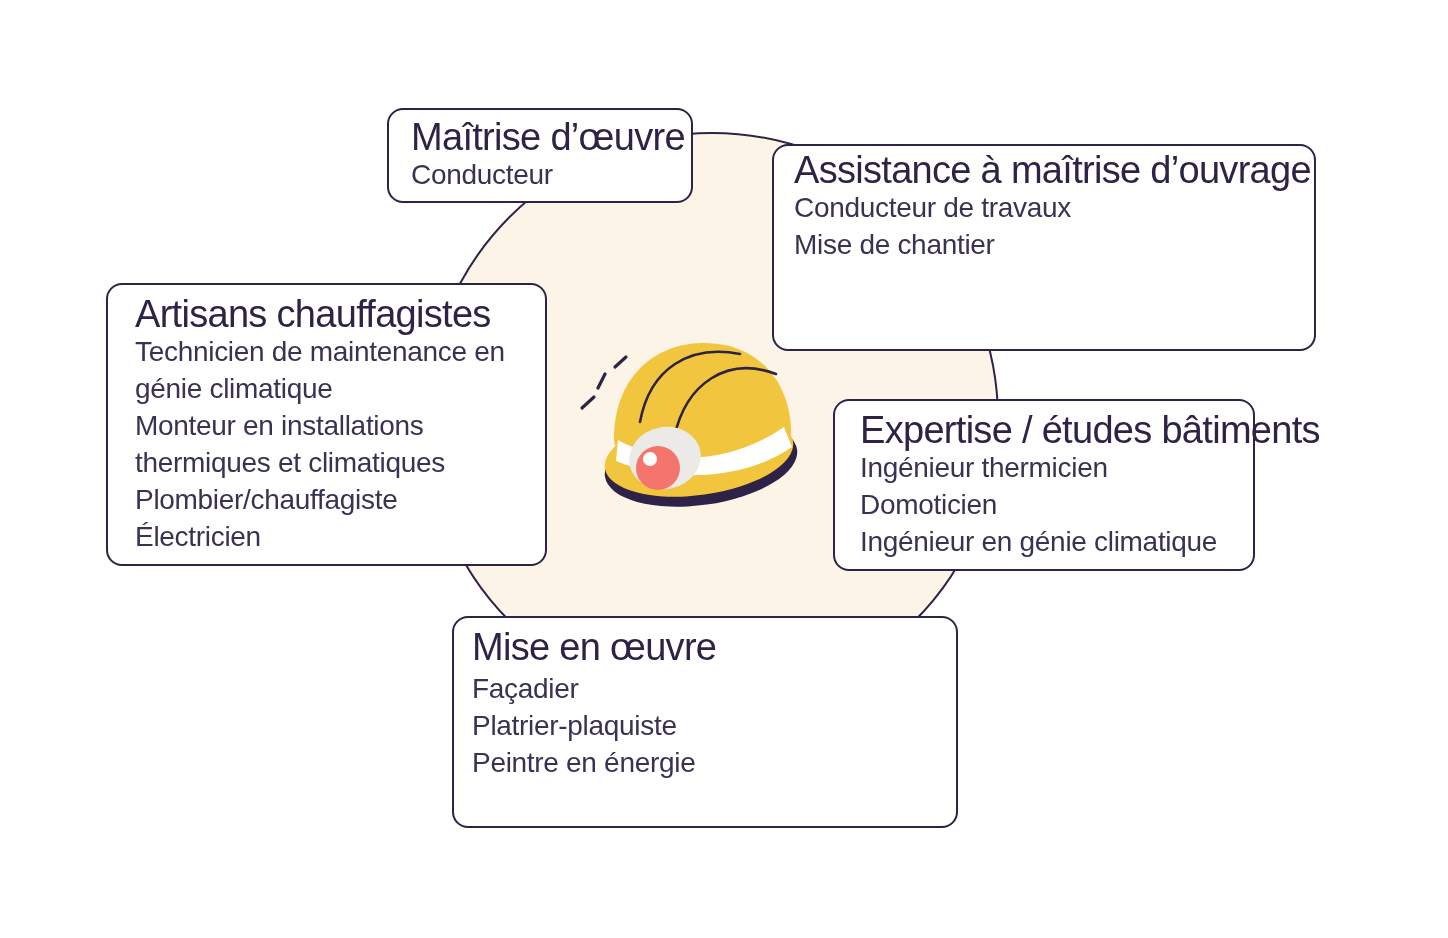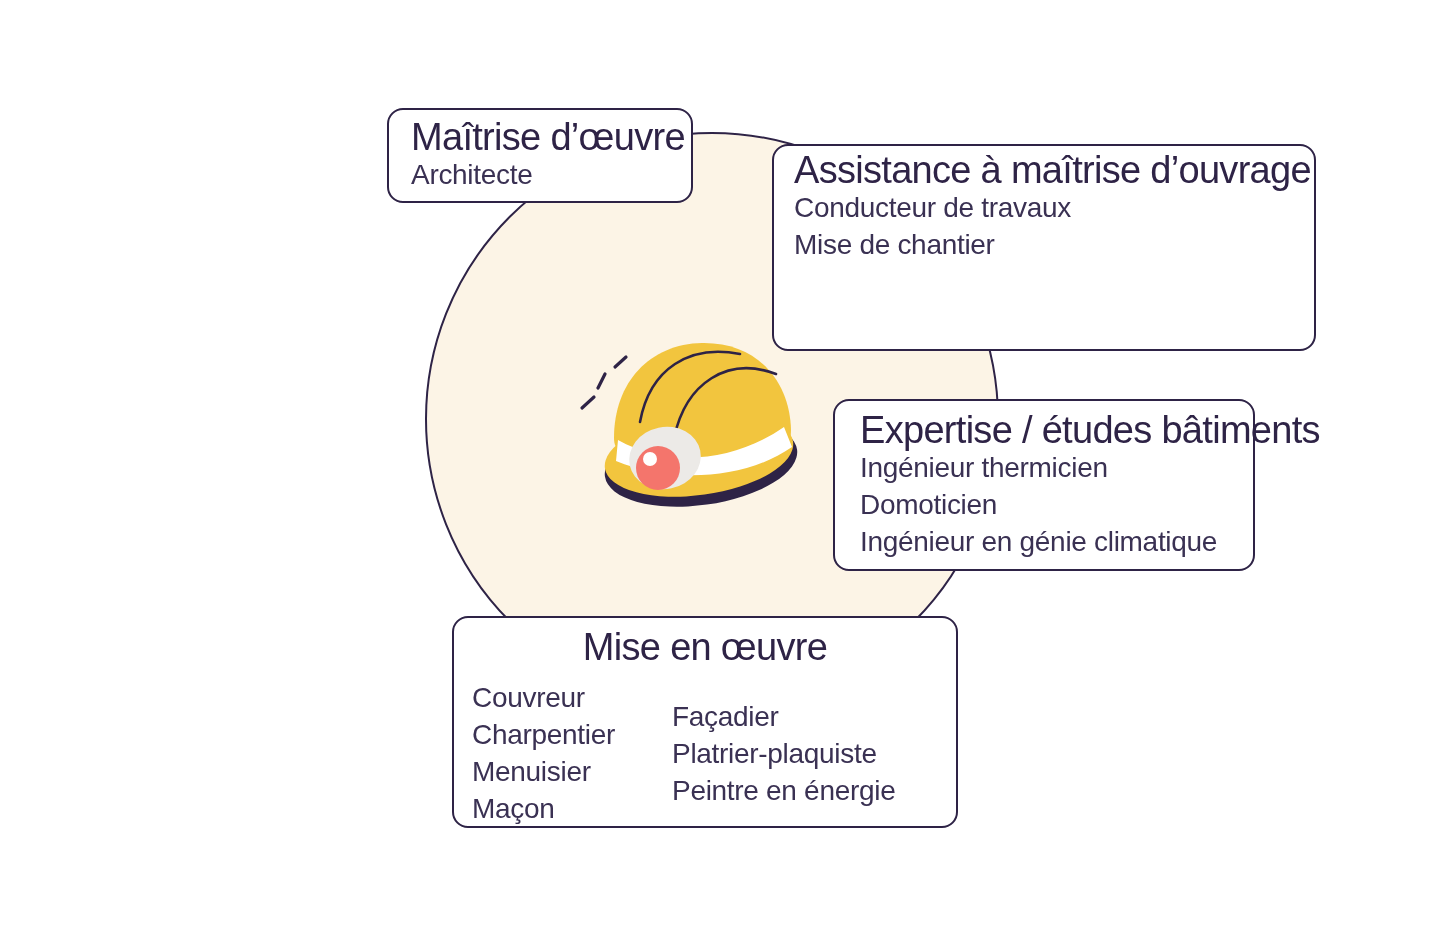--- a/index.html
+++ b/index.html
@@ -61,21 +61,21 @@
     font-weight:400;
     color:var(--ink);
     letter-spacing:-0.7px;
     white-space:nowrap;
   }
   .card-1{left:387px;top:108px;width:306px;height:95px;padding:8px 22px;}
   .card-2{left:772px;top:144px;width:544px;height:207px;padding:5px 20px 4px;}
   .card-3{left:106px;top:283px;width:441px;height:283px;padding:10px 20px 9px 27px;}
   .card-4{left:833px;top:399px;width:422px;height:172px;padding:10px 25px 9px;}
   .card-5{left:452px;top:616px;width:506px;height:212px;padding:10px 18px 6px;}
-  .card-5 .card-title{text-align:center;margin-bottom:13px;}
+  .card-5 .card-title{text-align:left;margin-bottom:4px;}
   .cols{display:flex;align-items:center;}
   .col-left{flex:0 0 200px;}
   .col-right{flex:1 1 auto;}
 </style>
 </head>
 <body>
 
 <div class="stage">
 
   <div class="circle"></div>
@@ -97,51 +97,54 @@
         <ellipse class="f-lamp" cx="95" cy="128" rx="36" ry="31" transform="rotate(-12 95 128)"></ellipse>
         <circle class="f-lens" cx="88" cy="138" r="22"></circle>
         <circle class="f-band" cx="80" cy="129" r="7"></circle>
       </g>
     </g>
   </svg>
 
   <section class="card card-1">
     <h2 class="card-title">Maîtrise d’œuvre</h2>
     <div class="lines">
-        <div class="line">Architecte</div>
+        <div class="line">Conducteur</div>
       </div>
   </section>
 
   <section class="card card-2">
     <h2 class="card-title">Assistance à maîtrise d’ouvrage</h2>
     <div class="lines">
         <div class="line">Conducteur de travaux</div>
         <div class="line">Mise de chantier</div>
       </div>
   </section>
 
+  <section class="card card-3">
+    <h2 class="card-title">Artisans chauffagistes</h2>
+    <div class="lines">
+        <div class="line">Technicien de maintenance en génie climatique</div>
+        <div class="line">Monteur en installations thermiques et climatiques</div>
+        <div class="line">Plombier/chauffagiste</div>
+        <div class="line">Électricien</div>
+      </div>
+  </section>
 
   <section class="card card-4">
     <h2 class="card-title">Expertise / études bâtiments</h2>
     <div class="lines">
         <div class="line">Ingénieur thermicien</div>
         <div class="line">Domoticien</div>
         <div class="line">Ingénieur en génie climatique</div>
       </div>
   </section>
 
   <section class="card card-5">
     <h2 class="card-title">Mise en œuvre</h2>
     <div class="cols">
-      <div class="lines col-left">
-          <div class="line">Couvreur</div>
-          <div class="line">Charpentier</div>
-          <div class="line">Menuisier</div>
-          <div class="line">Maçon</div>
-        </div>
       <div class="lines col-right">
           <div class="line">Façadier</div>
           <div class="line">Platrier-plaquiste</div>
           <div class="line">Peintre en énergie</div>
         </div>
     </div>
   </section>
 
 </div>
 

